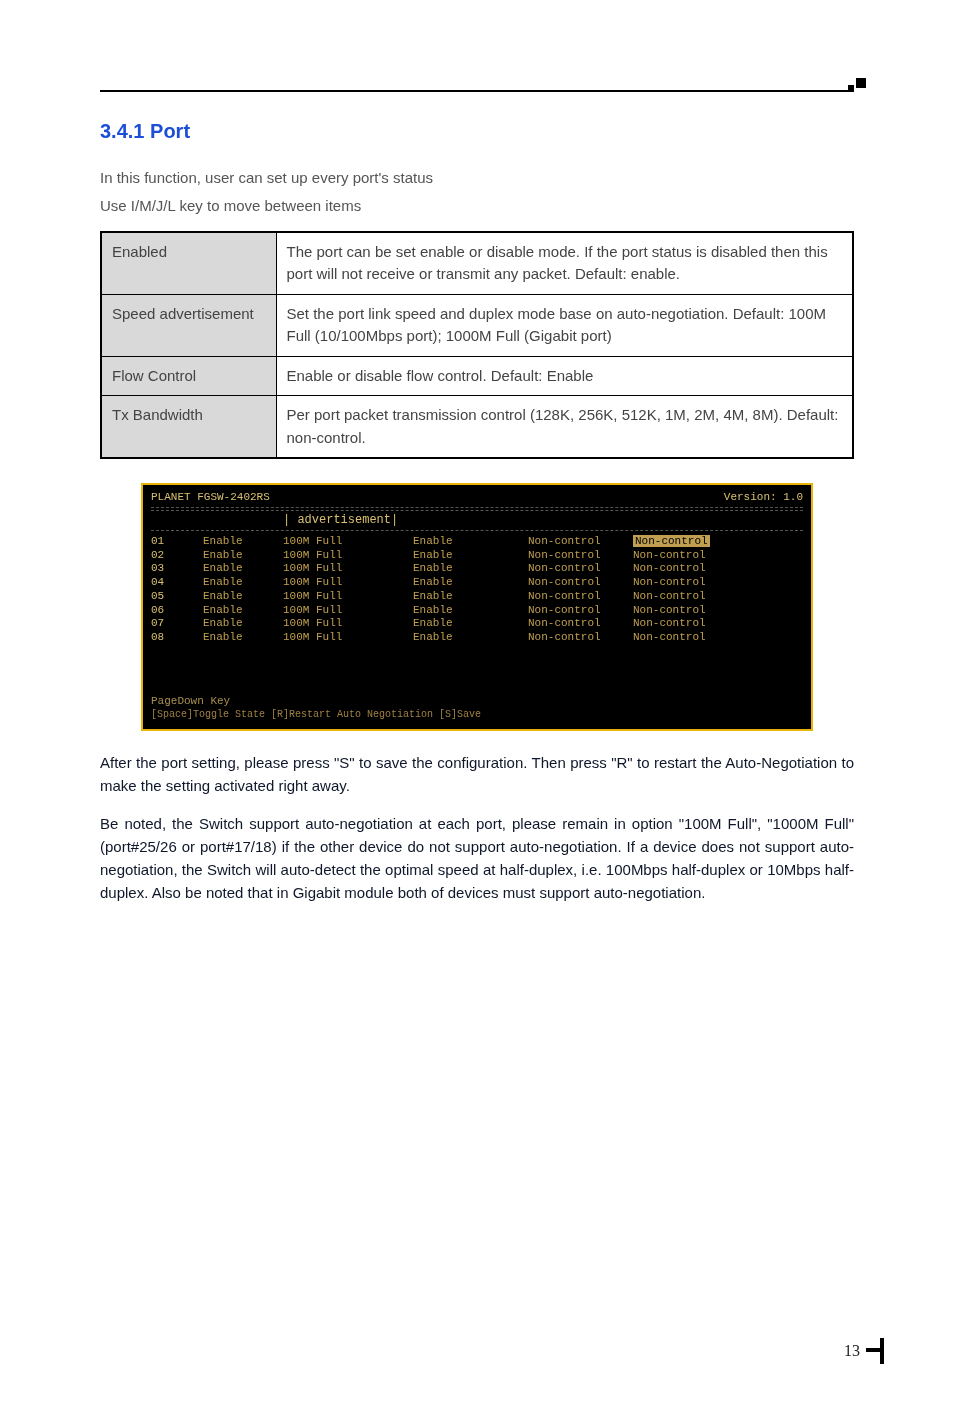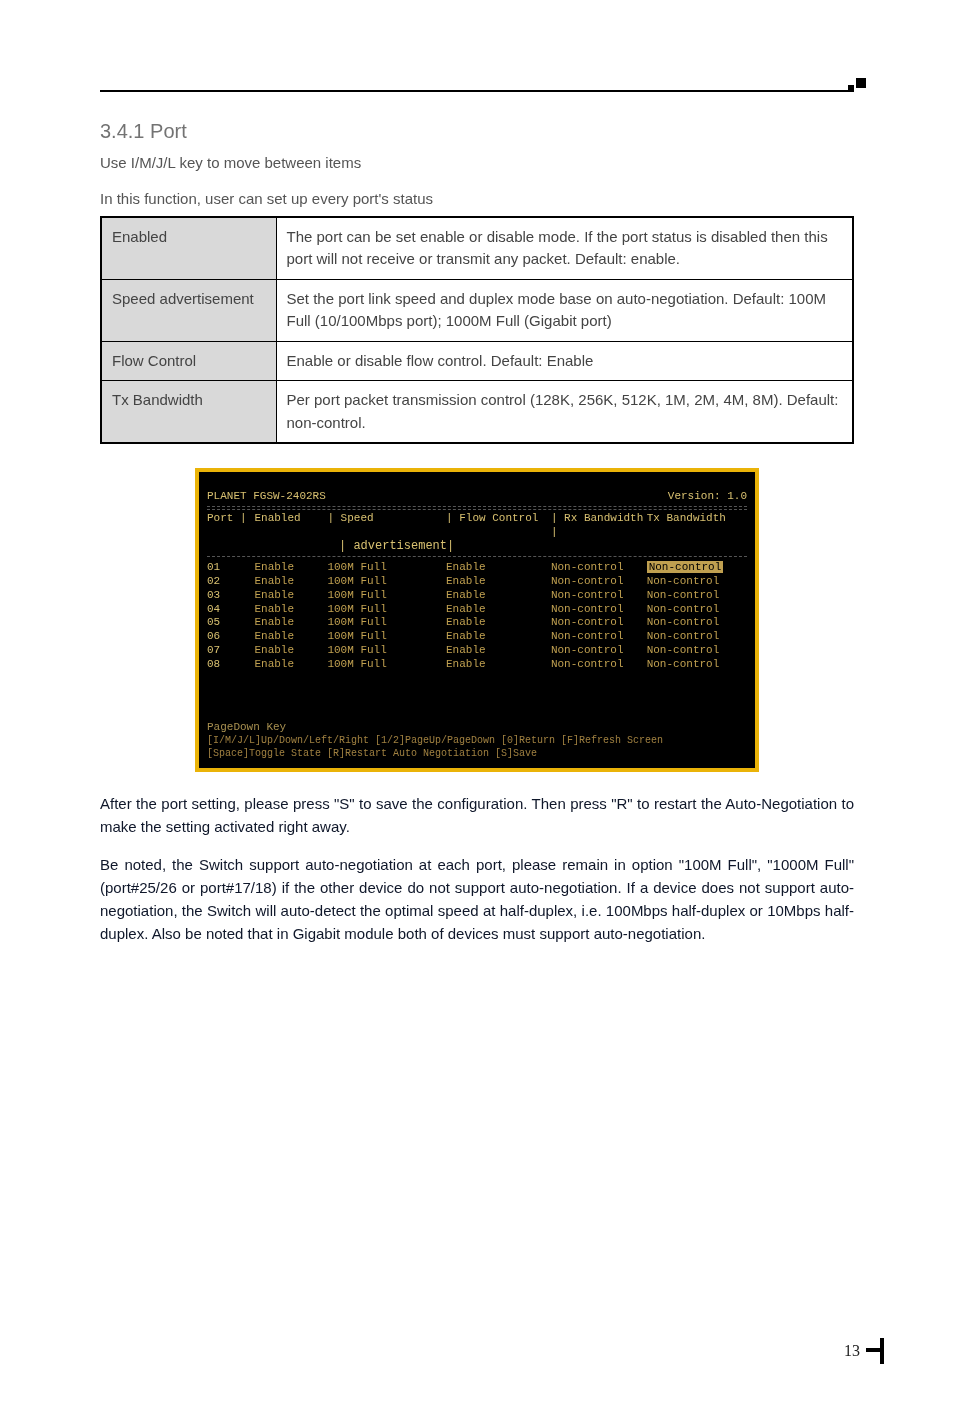--- a/index.html
+++ b/index.html
@@ -25,23 +25,23 @@
     right: 88px;
     width: 22px;
     height: 16px;
   }
   .corner-deco .blk {
     position: absolute;
     background: #000;
   }
   .section-title {
     font-size: 20px;
-    font-weight: normal;
-    color: #737373;
-    margin-bottom: 9px;
+    font-weight: bold;
+    color: #1d4ed8;
+    margin-bottom: 24px;
   }
   .body-text {
     font-size: 15px;
     color: #555;
     line-height: 1.45;
     margin-bottom: 6px;
   }
   .body-text.last { margin-bottom: 14px; }
   table.params {
     width: 100%;
@@ -59,27 +59,27 @@
   table.params td.label {
     background: #d9d9d9;
     width: 175px;
   }
   .terminal-wrap {
     display: flex;
     justify-content: center;
     margin: 24px 0 20px 0;
   }
   .terminal {
-    width: 564px;
+    width: 672px;
     background: #000;
     color: #e0d090;
     font-family: "Courier New", monospace;
     font-size: 11px;
-    border: 4px solid #eab308;
-    padding: 18px 8px 8px 8px;
+    border: 2px solid #eab308;
+    padding: 6px 8px 8px 8px;
     line-height: 1.25;
   }
   .term-top { display: flex; justify-content: space-between; color: #d8c070; margin-bottom: 2px; }
   .term-hr { border-top: 1px dashed #555; margin: 2px 0; }
   .term-hdr { display: flex; color: #d8c070; }
   .term-hdr .col1 { width: 52px; }
   .term-hdr .col2 { width: 80px; }
   .term-hdr .col3 { width: 130px; }
   .term-hdr .col4 { width: 115px; }
   .term-hdr .col5 { width: 105px; }
@@ -130,22 +130,22 @@
 
 <div class="corner-deco">
   <div class="blk" style="right:0; top:0; width:10px; height:10px;"></div>
   <div class="blk" style="right:12px; top:7px; width:6px; height:6px;"></div>
 </div>
 
 <div class="page">
   <hr class="top-rule">
 
   <h2 class="section-title">3.4.1 Port</h2>
+  <p class="body-text">In this function, user can set up every port's status</p>
   <p class="body-text last">Use I/M/J/L key to move between items</p>
-  <p class="body-text">In this function, user can set up every port's status</p>
 
   <table class="params">
     <tbody id="params-body">
         <tr>
           <td class="label">Enabled</td>
           <td>The port can be set enable or disable mode. If the port status is disabled then this port will not receive or transmit any packet. Default: enable.</td>
         </tr>
         <tr>
           <td class="label">Speed advertisement</td>
           <td>Set the port link speed and duplex mode base on auto-negotiation. Default: 100M Full (10/100Mbps port); 1000M Full (Gigabit port)</td>
@@ -162,28 +162,20 @@
   </table>
 
   <div class="terminal-wrap">
     <div class="terminal">
       <div class="term-top">
         <span>PLANET FGSW-2402RS</span>
         <span>Version: 1.0</span>
       </div>
       <div class="term-hr"></div>
       <div class="term-hr"></div>
-      <div class="term-hdr">
-        <span class="col1">Port |</span>
-        <span class="col2">Enabled</span>
-        <span class="col3">| Speed</span>
-        <span class="col4">| Flow Control</span>
-        <span class="col5">| Rx Bandwidth |</span>
-        <span class="col6">Tx Bandwidth</span>
-      </div>
       <div class="term-sub">| advertisement|</div>
       <div class="term-hr"></div>
       <div class="term-rows" id="term-rows">
           <div class="term-data-row first">
             <span class="c1">01</span>
             <span class="c2">Enable</span>
             <span class="c3">100M Full</span>
             <span class="c4">Enable</span>
             <span class="c5">Non-control</span>
             <span class="c6"><span>Non-control</span></span>
@@ -240,21 +232,20 @@
             <span class="c1">08</span>
             <span class="c2">Enable</span>
             <span class="c3">100M Full</span>
             <span class="c4">Enable</span>
             <span class="c5">Non-control</span>
             <span class="c6">Non-control</span>
           </div>
         </div>
       <div class="term-spacer"></div>
       <div class="term-fn">PageDown Key</div>
-      <div class="term-fnline">[I/M/J/L]Up/Down/Left/Right [1/2]PageUp/PageDown [0]Return [F]Refresh Screen</div>
       <div class="term-fnline">[Space]Toggle State [R]Restart Auto Negotiation [S]Save</div>
     </div>
   </div>
 
   <p class="para after-text">After the port setting, please press "S" to save the configuration. Then press "R" to restart the Auto-Negotiation to make the setting activated right away.</p>
   <p class="para"> Be noted, the Switch support auto-negotiation at each port, please remain in option "100M Full", "1000M Full"  (port#25/26 or port#17/18) if the other device do not support auto-negotiation. If a device does not support auto-negotiation, the Switch will auto-detect the optimal speed at half-duplex, i.e. 100Mbps half-duplex or 10Mbps half-duplex. Also be noted that in Gigabit module both of devices must support auto-negotiation.</p>
 </div>
 
 <div class="page-number">13</div>
 <div class="footer-deco">

